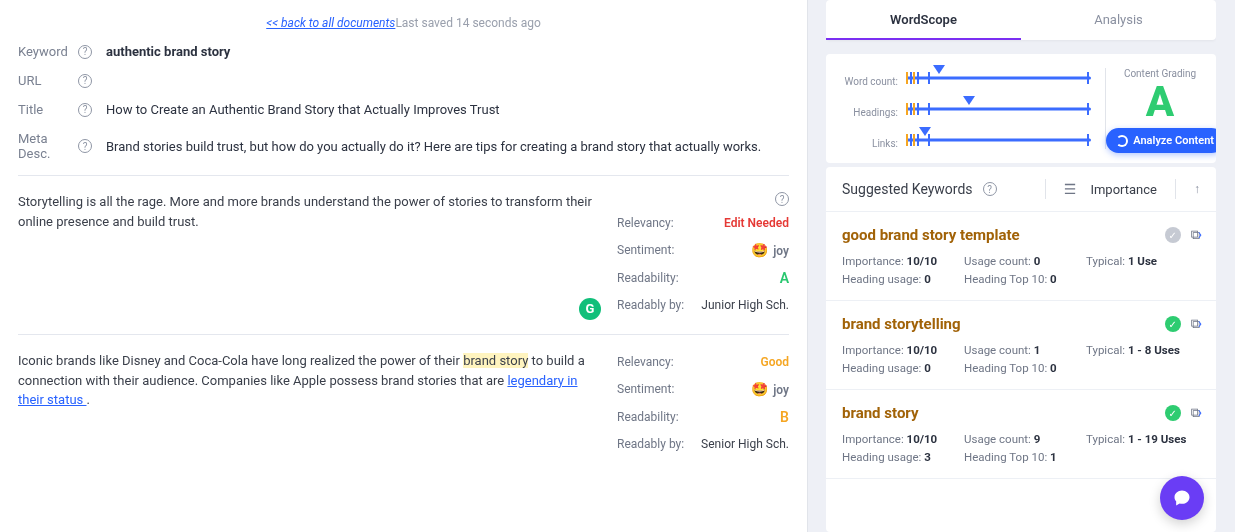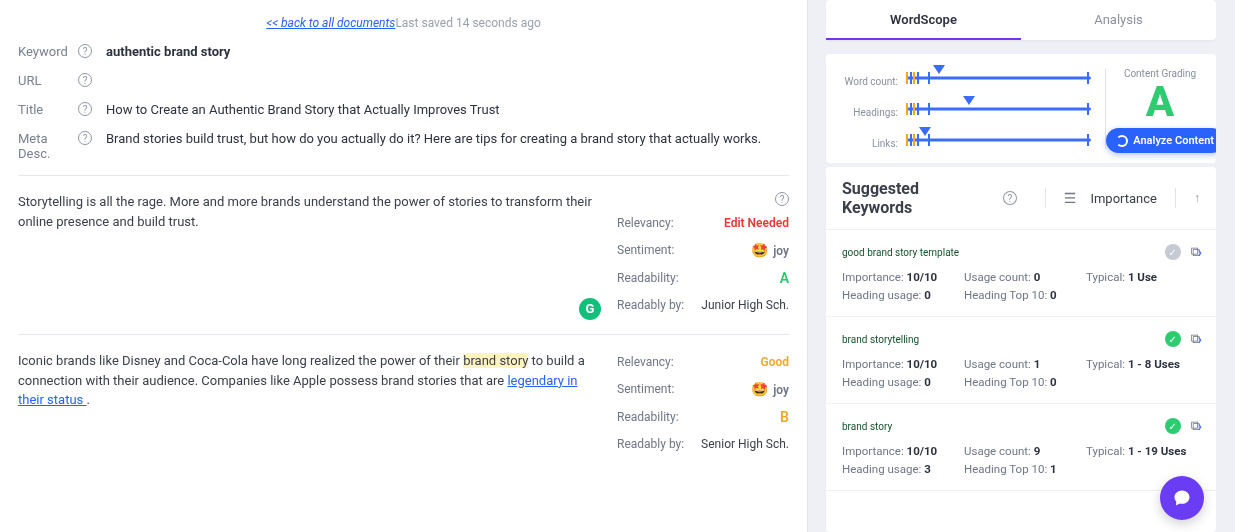--- a/index.html
+++ b/index.html
@@ -22,21 +22,21 @@
     display: flex;
     flex-direction: column;
     overflow: hidden;
     position: relative;
   }
   
   .lp-head { display: flex; justify-content: center; align-items: center; margin-bottom: 14px; }
   .back-link { color: #2862ff; text-decoration: underline; font-size: 12px; cursor: pointer; font-style: italic;}
   .saved-text { color: #9aa0ad; font-size: 12px; }
   
-  .meta-row { display: flex; align-items: flex-start; margin-bottom: 14px; }
+  .meta-row { display: flex; align-items: center; margin-bottom: 14px; }
   .meta-label { width: 60px; color: #7a8191; font-size: 13px; }
   .meta-help { width: 28px; color: #8f96a5; display: flex; align-items: center; }
   .help-icon {
     width: 14px; height: 14px; border: 1px solid #8f96a5; border-radius: 50%;
     display: inline-flex; align-items: center; justify-content: center;
     font-size: 10px; color: #8f96a5; cursor: pointer;
   }
   .meta-val { flex: 1; font-size: 13px; color: #2c3240; }
   .bold { font-weight: 700; }
   .divider { border: none; border-top: 1px solid #e4e7ee; margin: 10px 0 16px; }
@@ -103,29 +103,29 @@
     padding: 6px 10px; border-radius: 14px; display:flex; align-items:center; gap:5px;
     cursor: pointer; box-shadow: 0 2px 6px rgba(41,98,255,0.35);
   }
   .refresh-ic { width:12px; height:12px; border:2px solid #fff; border-left-color:transparent; border-radius:50%; display:inline-block;}
   
   .sk-card { background:#fff; border-radius:4px; flex:1; display:flex; flex-direction:column; overflow:hidden; }
   .sk-head {
     display:flex; align-items:center; padding: 12px 16px; gap:10px;
     border-bottom:1px solid #edf0f5;
   }
-  .sk-title { font-size: 16px; color:#3a3f4a; font-weight:700; }
+  .sk-title { font-size: 14px; color:#3a3f4a; font-weight:400; }
   .spacer { flex:1; }
   .sk-sep { width:1px; height:20px; background:#e1e4ea; margin:0 8px; }
   .sort-ic { font-size:14px; color:#6f7686; margin-right:4px; }
   .up-ic { font-size:12px; color:#8a90a0; }
   .sk-list { flex:1; overflow-y:auto; }
   .sk-item { padding: 14px 16px; border-bottom:1px solid #edf0f5; position:relative; }
   .sk-row1 { display:flex; align-items:center; gap:10px; margin-bottom:10px; }
-  .kw-name { font-size:10px; font-weight:400; color:#14532d; flex:1; }
+  .kw-name { font-size:15px; font-weight:700; color:#a16207; flex:1; }
   .check-ic { width:16px; height:16px; border-radius:50%; display:inline-flex; align-items:center; justify-content:center; font-size:10px; color:#fff; }
   .check-green { background:#2ecc71; }
   .check-grey  { background:#c6cad3; }
   .copy-ic { color:#6f7686; font-size:13px; cursor:pointer; }
   .chev-right { position:absolute; right:14px; top:14px; color:#3b6cff; font-size:14px; cursor:pointer; }
   .sk-stats { display:flex; flex-wrap:wrap; gap:4px 22px; font-size:11.5px; color:#6f7686; }
   .sk-stats span b { color:#2c3240; font-weight:700; }
   .sk-stats .group { display:flex; flex-direction:column; gap:4px; min-width:100px;}
   
   .chat-bubble {

